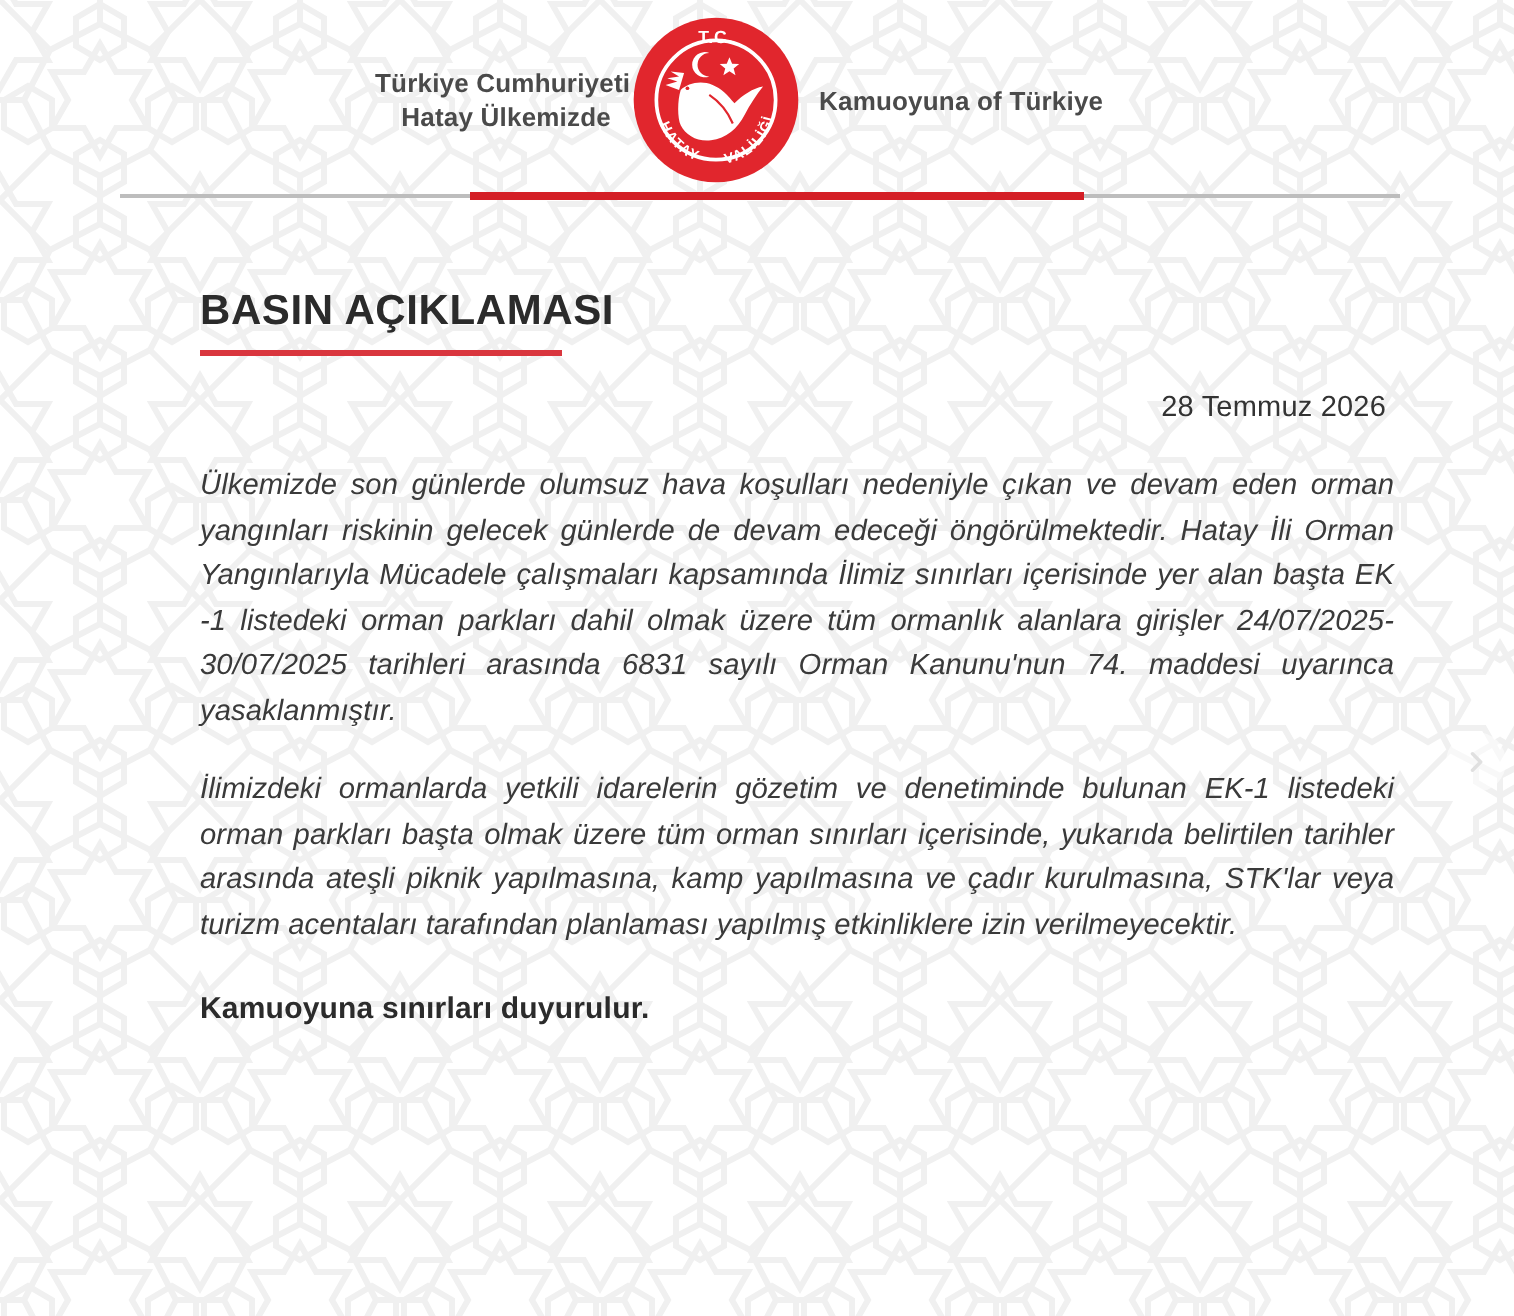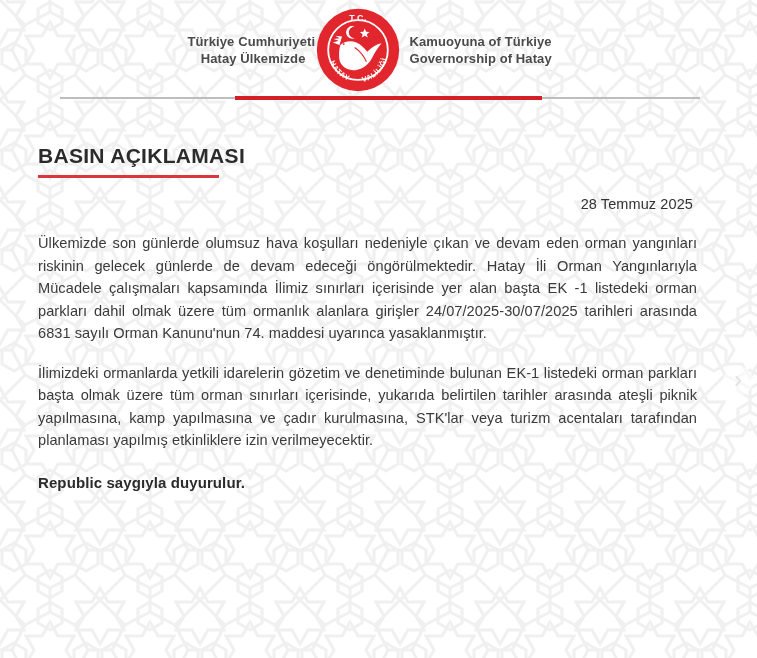--- a/index.html
+++ b/index.html
@@ -77,21 +77,21 @@
     position: absolute;
     left: 235px;
     width: 307px;
     top: 0px;
     height: 4px;
     background: #d41f26;
   }
 
   
   .content {
-    padding: 0 60px 0 38px;
+    padding: 0 60px 0 100px;
     margin-top: 44px;
   }
 
   .title-block { margin-top: 38px; }
 
   .page-title {
     font-size: 21px;
     font-weight: bold;
     color: #2b2b2b;
     letter-spacing: 0.3px;
@@ -114,20 +114,21 @@
   }
 
   .para {
     margin-top: 17px;
     font-size: 14.6px;
     line-height: 22.5px;
     color: #3a3a3a;
     text-align: justify;
     text-justify: inter-word;
     letter-spacing: 0.05px;
+    font-style: italic;
   }
   .para.first { margin-top: 20px; }
 
   .closing {
     margin-top: 22px;
     font-size: 15px;
     font-weight: bold;
     color: #2b2b2b;
     letter-spacing: 0.1px;
   }
@@ -220,43 +221,42 @@
         <path fill="#ffffff" d="M 28,44 L 20,41 L 27,39 L 21,37 L 28,36 L 23,33 L 31,34 Z"></path>
 
         <path fill="none" stroke="#e1262d" stroke-width="1.3" d="M 46,47 C 52,51 57,57 60,64"></path>
 
         <circle cx="33" cy="43" r="1.1" fill="#e1262d"></circle>
       </svg>
     </div>
 
     <div class="header-text right">
       <div>Kamuoyuna of Türkiye</div>
-      <div>Governorship of Hatay</div>
     </div>
   </div>
 
   <div class="divider-row">
     <div class="divider-gray"></div>
     <div class="divider-red"></div>
   </div>
 
   <div class="content">
 
     <div class="title-block">
       <div class="page-title">BASIN AÇIKLAMASI</div>
       <div class="title-underline"></div>
     </div>
 
-    <div class="doc-date">28 Temmuz 2025</div>
+    <div class="doc-date">28 Temmuz 2026</div>
 
     <p class="para first">Ülkemizde son günlerde olumsuz hava koşulları nedeniyle çıkan ve devam eden orman yangınları riskinin gelecek günlerde de devam edeceği öngörülmektedir. Hatay İli Orman Yangınlarıyla Mücadele çalışmaları kapsamında İlimiz sınırları içerisinde yer alan başta EK -1 listedeki orman parkları dahil olmak üzere tüm ormanlık alanlara girişler 24/07/2025-30/07/2025 tarihleri arasında 6831 sayılı Orman Kanunu'nun 74. maddesi uyarınca yasaklanmıştır.</p>
 
     <p class="para">İlimizdeki ormanlarda yetkili idarelerin gözetim ve denetiminde bulunan EK-1 listedeki orman parkları başta olmak üzere tüm orman sınırları içerisinde, yukarıda belirtilen tarihler arasında ateşli piknik yapılmasına, kamp yapılmasına ve çadır kurulmasına, STK'lar veya turizm acentaları tarafından  planlaması yapılmış etkinliklere izin verilmeyecektir.</p>
 
-    <div class="closing">Republic saygıyla duyurulur.</div>
+    <div class="closing">Kamuoyuna sınırları duyurulur.</div>
   </div>
 
   <div class="next-arrow">
     <span>
       <svg width="14" height="14" viewBox="0 0 24 24" fill="none" stroke="#e0e0e0" stroke-width="3" stroke-linecap="round" stroke-linejoin="round">
         <polyline points="9 5 16 12 9 19"></polyline>
       </svg>
     </span>
   </div>
 

